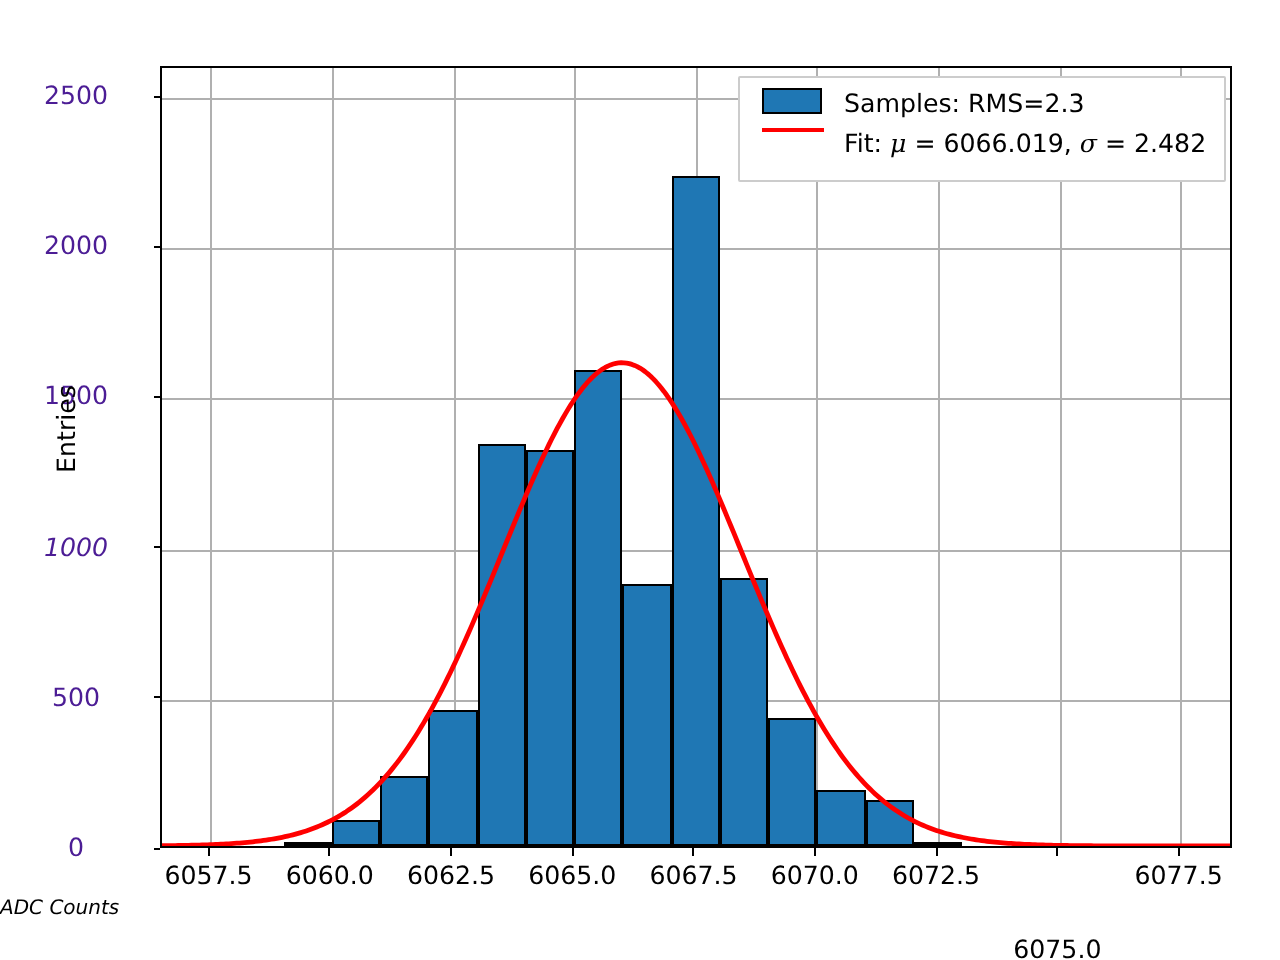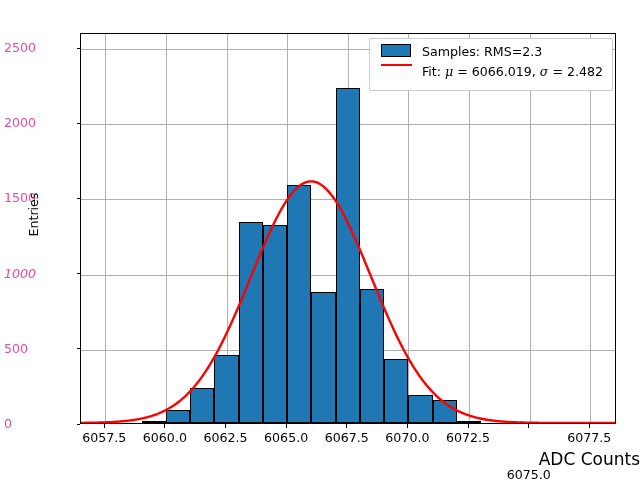--- a/index.html
+++ b/index.html
@@ -26,27 +26,27 @@
 
   .hist-bar{
     position:absolute;bottom:0;
     background:#1f77b4;
     border:1.25px solid #000000;
     box-sizing:border-box;
   }
 
   
   .ytick-mark{position:absolute;width:3.5px;height:1.1px;background:#000000;}
-  .ytick-label{position:absolute;text-align:left;font-size:12.6px;color:#ec4899;white-space:nowrap;}
+  .ytick-label{position:absolute;text-align:center;font-size:12.6px;color:#4c1d95;white-space:nowrap;}
   .xtick-mark{position:absolute;width:1.1px;height:3.5px;background:#000000;}
   .xtick-label{position:absolute;text-align:center;font-size:12.6px;color:#000000;white-space:nowrap;}
 
   #x-axis-label{
-    position:absolute;left:0;top:449px;width:640px;text-align:right;
-    font-size:17px;color:#000000;
+    position:absolute;left:0;top:449px;width:640px;text-align:left;
+    font-size:10px;color:#000000;font-style:italic;
   }
   #y-axis-label{
     position:absolute;left:-27px;top:207px;width:120px;text-align:center;
     font-size:12.6px;color:#000000;
     transform:rotate(-90deg);transform-origin:center center;
   }
 
   
   #legend{
     position:absolute;left:369px;top:38px;

